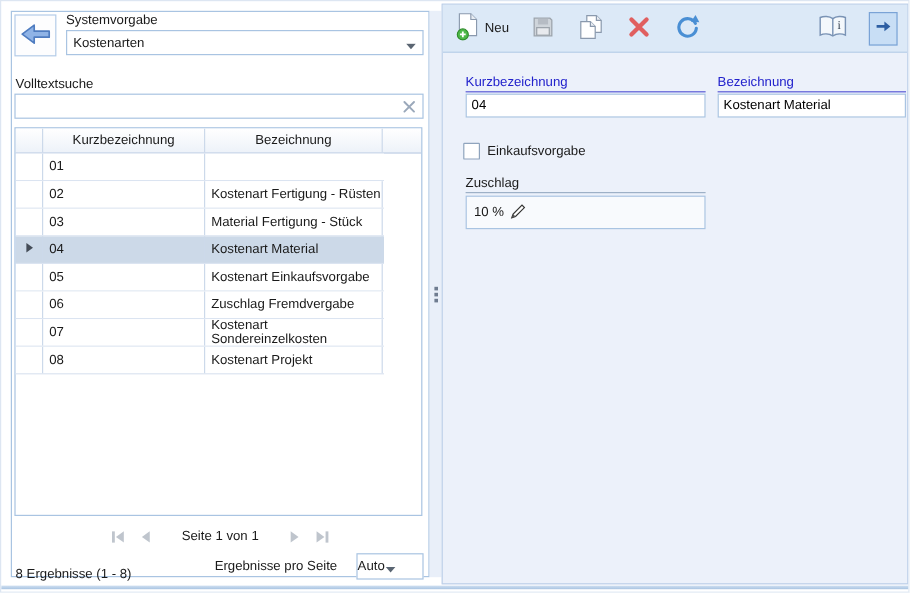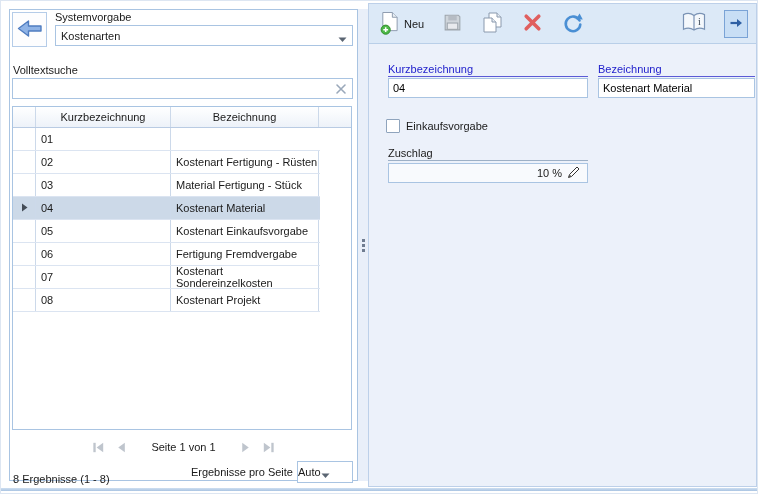--- a/index.html
+++ b/index.html
@@ -84,21 +84,21 @@
     position:absolute; left:0; right:0; top:428px; height:18px;
     display:flex; align-items:center; justify-content:center; gap:8px;
   }
   .pager .pg-icon { width:15px; height:15px; cursor:pointer; }
   .pager .pg-text { margin:0 14px; }
   .results-row {
     position:absolute; left:3px; right:4px; top:450px; height:23px;
     display:flex; align-items:center;
   }
   .results-left { flex:1;margin-top:14px; }
-  .perpage-label { margin-right:4px; }
+  .perpage-label { margin-right:16px; }
   .perpage-combo {
     position:relative; width:56px; height:22px;
     border:1px solid #a9c4e2; background:#fff;
     display:flex; align-items:center; padding:0 0; cursor:pointer;
   }
 
   
   .splitter {
     position:absolute; left:357px; top:8px; width:10px; height:472px;
     background:#e9eff9; display:flex; flex-direction:column;
@@ -141,23 +141,23 @@
     position:absolute; left:17px; top:114px; height:15px;
     display:flex; align-items:center; gap:6px; cursor:pointer;
   }
   .checkbox {
     width:14px; height:14px; background:#fff;
     border:1px solid #8fa4bd; border-radius:1px;
   }
 
   .fld-zuschlag { left:19px; top:143px; width:200px; }
   .zuschlag-box {
-    margin-top:2px; height:20px; border:1px solid #a9c4e2;
+    margin-top:2px; height:28px; border:1px solid #a9c4e2;
     background:#f8fafd; display:flex; align-items:center;
-    justify-content:flex-end; padding:0 6px; gap:5px;
+    padding:0 6px; gap:5px;
   }
 </style>
 </head>
 <body>
 
 <div class="window">
 
   <div class="left-panel">
 
     <div class="back-btn">
@@ -224,21 +224,21 @@
         <div class="c-bez">Kostenart Material</div>
       </div>
       <div class="trow">
         <div class="c-ind"></div>
         <div class="c-kurz">05</div>
         <div class="c-bez">Kostenart Einkaufsvorgabe</div>
       </div>
       <div class="trow">
         <div class="c-ind"></div>
         <div class="c-kurz">06</div>
-        <div class="c-bez">Fertigung Fremdvergabe</div>
+        <div class="c-bez">Zuschlag Fremdvergabe</div>
       </div>
       <div class="trow">
         <div class="c-ind"></div>
         <div class="c-kurz">07</div>
         <div class="c-bez">Kostenart Sondereinzelkosten</div>
       </div>
       <div class="trow">
         <div class="c-ind"></div>
         <div class="c-kurz">08</div>
         <div class="c-bez">Kostenart Projekt</div>

